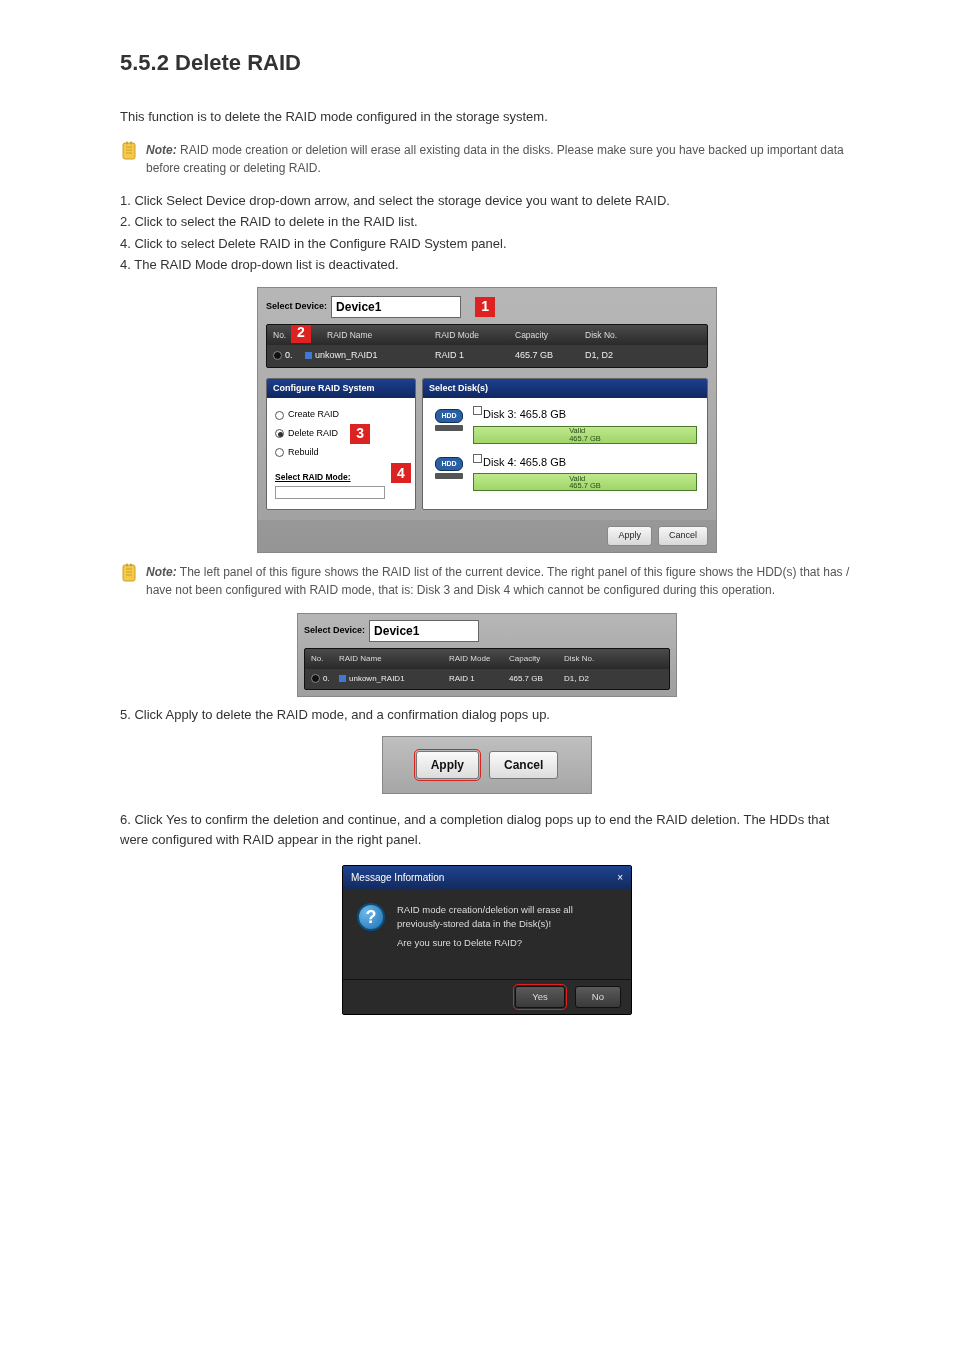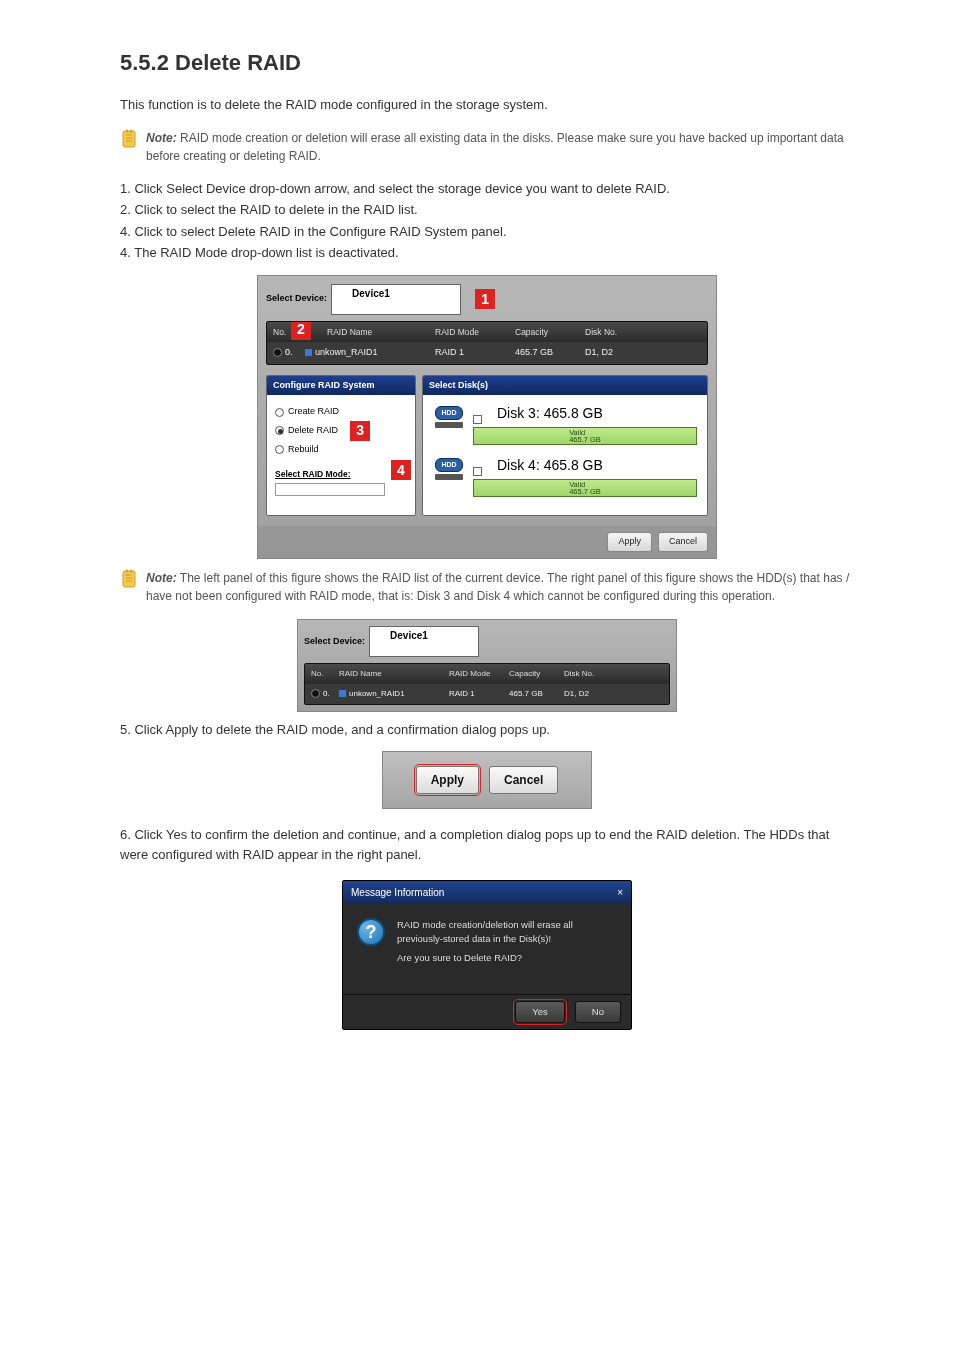--- a/index.html
+++ b/index.html
@@ -6,21 +6,21 @@
   body {
     background: #fff;
     font-family: Arial, Helvetica, sans-serif;
     font-size: 13px;
     color: #333;
     width: 954px;
     margin: 0 auto;
     padding: 40px 100px 80px 120px;
     line-height: 1.5;
   }
-  .title-row { margin-top: 6px; margin-bottom: 16px; }
+  .title-row { margin-top: 6px; margin-bottom: 28px; }
   .section-title { font-size: 22px; font-weight: bold; color: #333; }
   p.body { font-size: 13px; color: #333; margin: 6px 0 14px 0; }
   .steps-block { font-size: 13px; color: #333; margin: 6px 0 12px 0; }
   .steps-title { font-style: italic; font-weight: bold; margin-bottom: 4px; }
   .step { margin: 2px 0; }
   .note-wrap { display: flex; align-items: flex-start; gap: 8px; margin: 10px 0 14px 0; }
   .note-icon {
     width: 18px; height: 20px;
     flex: 0 0 18px;
   }
@@ -34,22 +34,22 @@
     margin: 12px auto 10px auto;
     background: linear-gradient(#b7b7b7,#9f9f9f);
     border: 1px solid #888;
     font-size: 9px;
     color: #fff;
     position: relative;
   }
   .panel-inner { padding: 8px 8px 10px 8px; }
   .sd-row { display:flex; align-items:center; gap:4px; color:#000; font-weight:bold; font-size:9px; }
   .sd-select {
-    background:#fff; color:#000; border:1px solid #666; font-size:10px;
-    padding:1px 20px; width:130px; height:31px;
+    background:#fff; color:#000; border:1px solid #666; font-size:12px;
+    padding:1px 4px; width:130px; height:22px;
   }
   .callout {
     background:#d22; color:#fff; font-weight:bold;
     display:inline-flex; align-items:center; justify-content:center;
     font-size:14px;
   }
   .callout.sq { width:20px; height:20px; }
   .tbl {
     margin-top:6px;
     background:#2b2b2b;
@@ -104,21 +104,21 @@
 
   .disk-body { padding:8px 10px; color:#000; font-size:9px;}
   .disk-row { display:flex; align-items:flex-start; gap:8px; margin-bottom:10px;}
   .hdd {
     width:32px; height:28px;
     display:flex; flex-direction:column; align-items:center; justify-content:center;
   }
   .hdd-top { width:28px; height:14px; border-radius:6px; background:#2a5fa3; border:1px solid #0d3158; color:#fff; font-size:7px; font-weight:bold; display:flex; align-items:center; justify-content:center;}
   .hdd-base { width:28px; height:6px; background:#555; margin-top:2px; border-radius:1px;}
   .disk-info { flex:1;}
-  .disk-label { font-size:14px; color:#000; display:flex; align-items:flex-end; gap:15px;}
+  .disk-label { font-size:11px; color:#000; display:flex; align-items:flex-start; gap:1px;}
   .disk-chk { width:9px; height:9px; border:1px solid #666; display:inline-block; background:#fff;}
   .disk-bar {
     margin-top:3px; height:18px; border:1px solid #4a7a2a;
     background:linear-gradient(#bfe88a,#9fd66a);
     display:flex; align-items:center; justify-content:center;
     color:#2a4a1a; font-size:7.5px; line-height:1;
   }
   .panel-footer { display:flex; justify-content:flex-end; gap:6px; padding:6px 8px; background:rgba(0,0,0,0.06); }
   .btn-sm {
     background:linear-gradient(#f6f6f6,#d8d8d8);

